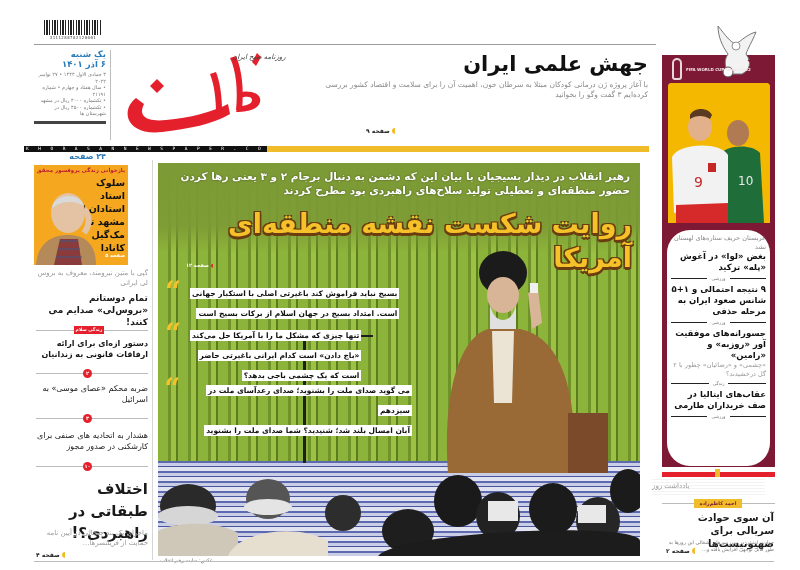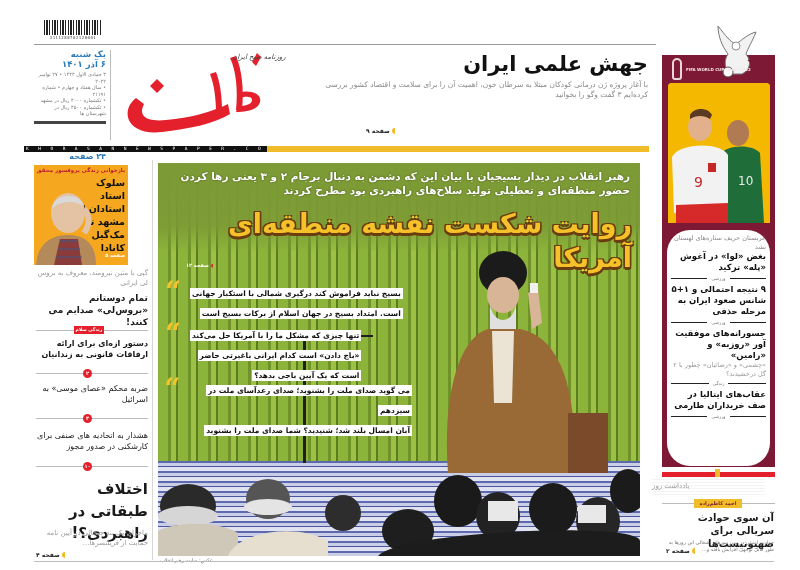--- a/index.html
+++ b/index.html
@@ -302,30 +302,30 @@
     <rect x="420" y="44" width="28" height="18" fill="#e8e8e8"></rect>
   </svg>
 
   <div class="deck">رهبر انقلاب در دیدار بسیجیان با بیان این که دشمن به دنبال برجام ۲ و ۳ یعنی رها کردن حضور منطقه‌ای و تعطیلی تولید سلاح‌های راهبردی بود مطرح کردند</div>
   <div class="banner">روایت شکست نقشه منطقه‌ای آمریکا</div>
   <div class="main-ref"><span class="dot">◖</span> <span>صفحه ۱۲</span></div>
 
   <div class="quote" style="top:118px;">
     <div class="qmark">“</div>
     <div class="qtext">
-      <span>بسیج نباید فراموش کند درگیری شمالی با استکبار جهانی</span><br>
+      <span>بسیج نباید فراموش کند باغیرتی اصلی با استکبار جهانی</span><br>
       <span>است. امتداد بسیج در جهان اسلام از برکات بسیج است</span>
     </div>
   </div>
   <div class="quote" style="top:160px;">
     <div class="qmark">“</div>
     <div class="qtext">
       <span>تنها چیزی که مشکل ما را با آمریکا حل می‌کند</span><br>
       <span>«باج دادن» است کدام ایرانی باغیرتی حاضر</span><br>
-      <span>است که یک آیین باجی بدهد؟</span>
+      <span>است که یک چشمی باجی بدهد؟</span>
     </div>
   </div>
   <div class="quote" style="top:215px;">
     <div class="qmark">“</div>
     <div class="qtext">
       <span>می گوید صدای ملت را بشنوید؛ صدای رعدآسای ملت در سیزدهم</span><br>
       <span>آبان امسال بلند شد؛ شنیدید؟ شما صدای ملت را بشنوید</span>
     </div>
   </div>
 </div>

